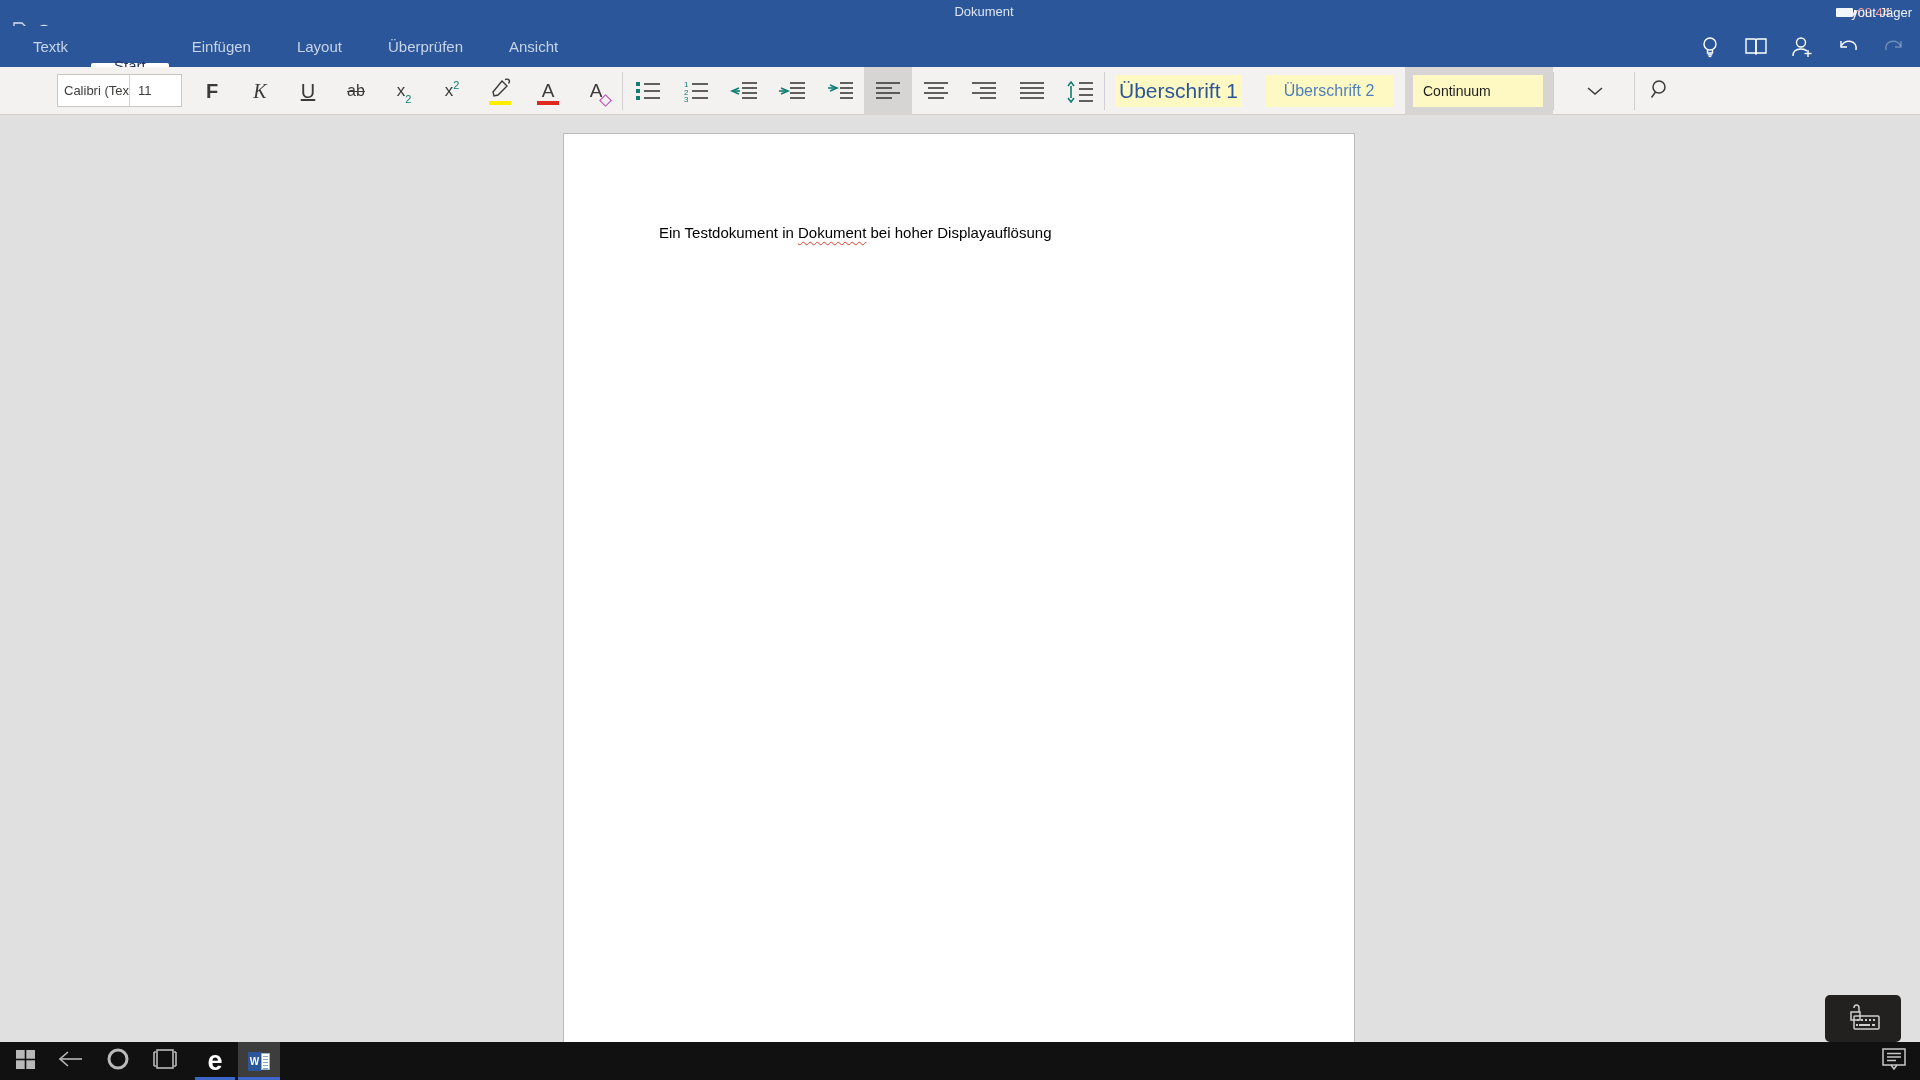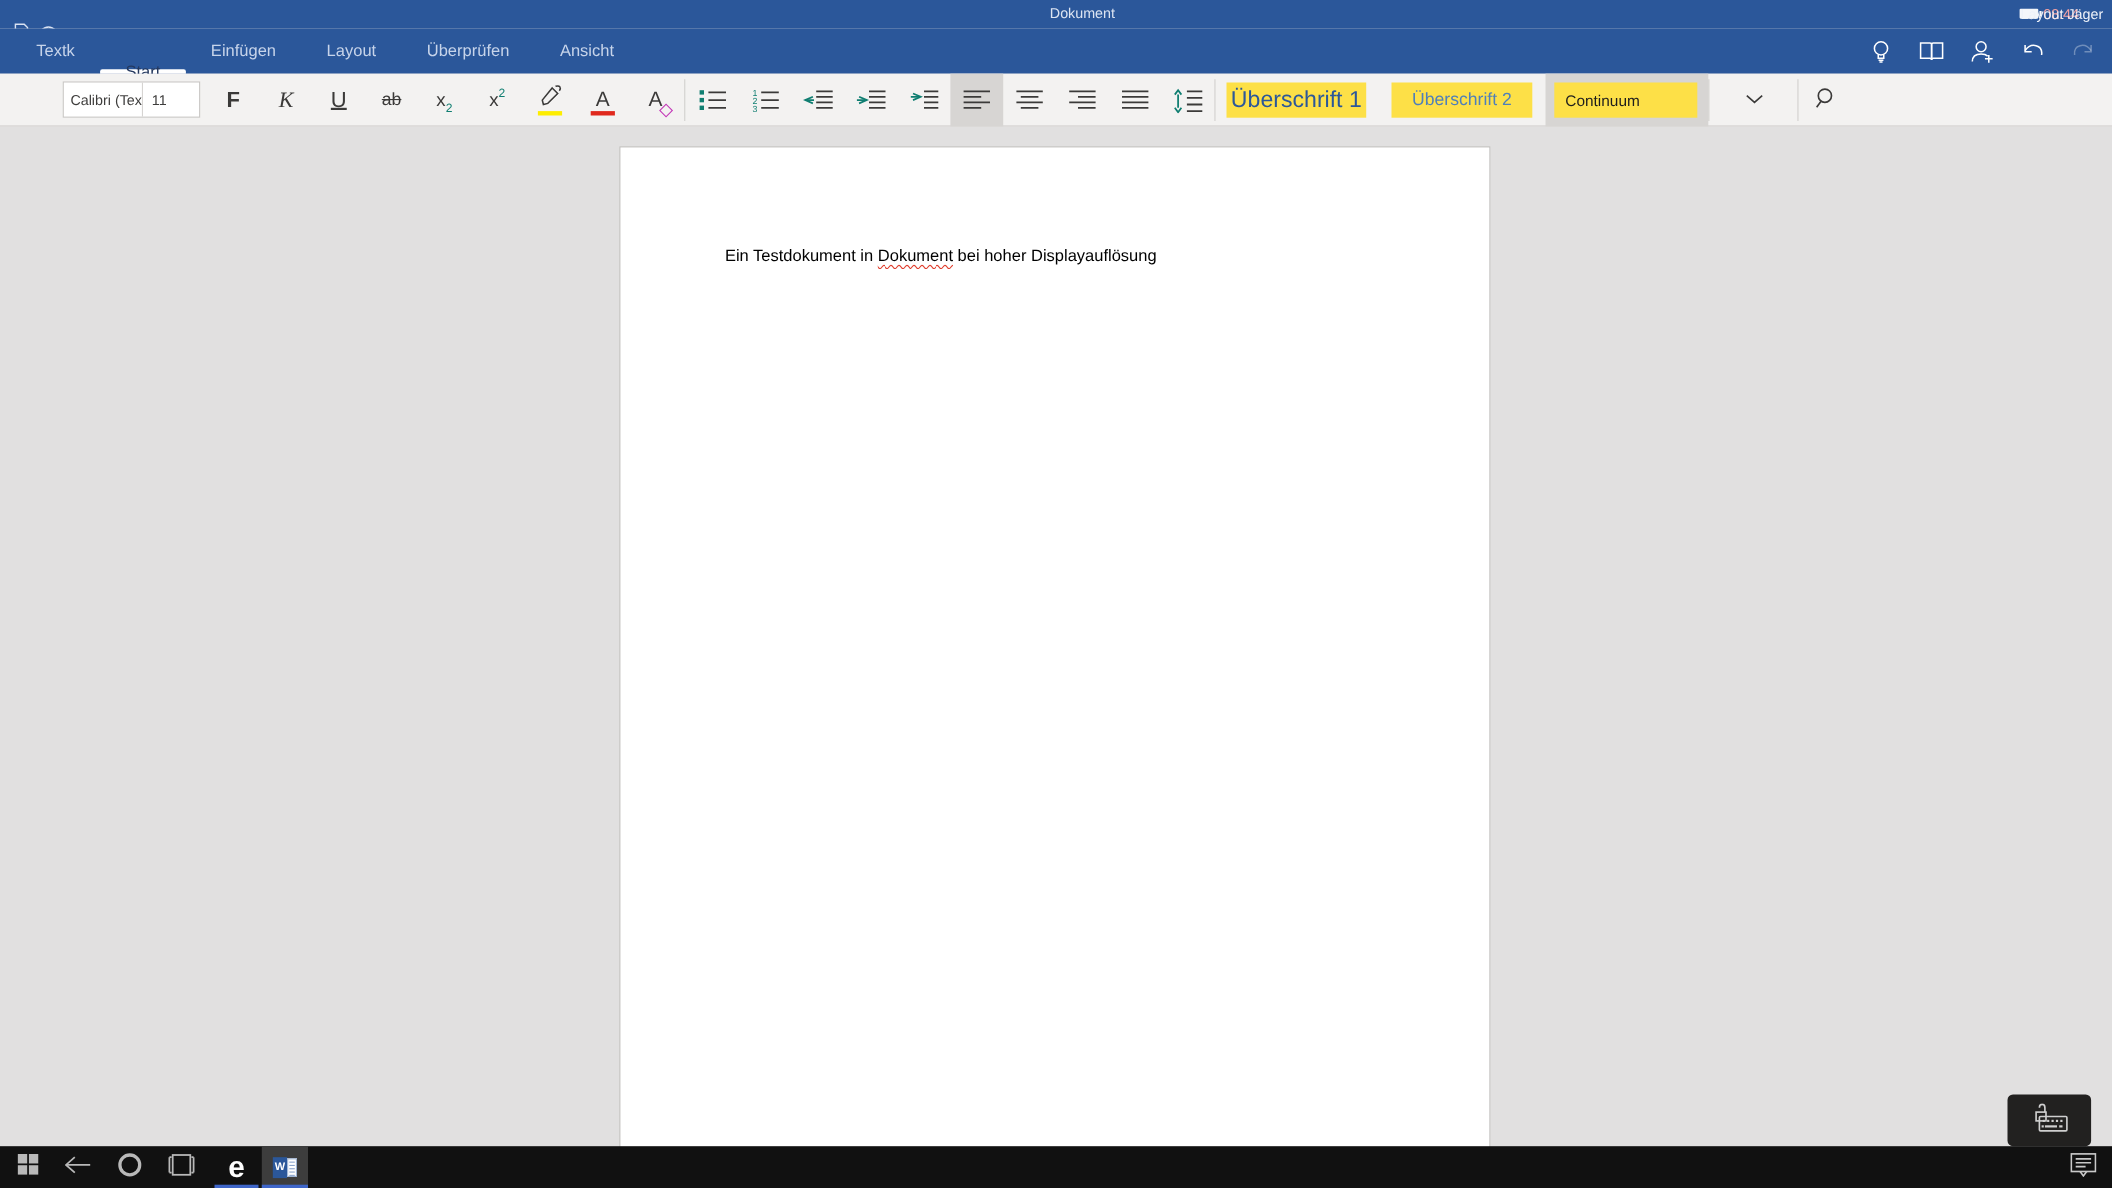--- a/index.html
+++ b/index.html
@@ -46,21 +46,21 @@
   .ul-yellow { position:absolute; left:13px; bottom:10px; width:22px; height:4px; background:#fded00; }
   .ul-red { position:absolute; left:13px; bottom:10px; width:22px; height:4px; background:#e0291d; }
   .aA { font-size:19px; }
   .diamond { position:absolute; right:10px; bottom:10px; width:9px; height:9px; border:1.6px solid #c43ab8; transform:rotate(45deg); background:#f3f2f1; }
   .vdiv { position:absolute; top:5px; height:38px; width:1px; background:#d2d0ce; }
   .para-group { position:absolute; left:624px; top:0; height:48px; display:flex; }
   .para-group svg { stroke:#3b3a39; stroke-width:1.6; fill:none; }
   .teal { stroke:#0f7e71 !important; }
   .tealfill { fill:#0f7e71 !important; stroke:none !important; }
   .styles-group { position:absolute; top:0; height:48px; }
-  .chip { position:absolute; top:8px; height:32px; background:#fde047; display:flex; align-items:center; justify-content:center; }
+  .chip { position:absolute; top:8px; height:32px; background:#fef9c3; display:flex; align-items:center; justify-content:center; }
   .chip1 { left:1115px; width:127px; font-size:21px; color:#2b579a; }
   .chip2 { left:1265px; width:128px; font-size:16px; color:#4f7fba; }
   .std-zone { position:absolute; left:1405px; top:0; width:148px; height:48px; background:#d7d5d3; }
   .chip3 { left:1413px; width:130px; font-size:14px; color:#1d1d1d; justify-content:flex-start; padding-left:10px; }
   .chev-btn { position:absolute; left:1555px; top:0; width:79px; height:48px; display:flex; align-items:center; justify-content:center; }
   .search-btn { position:absolute; left:1636px; top:0; width:48px; height:48px; display:flex; align-items:center; justify-content:center; }
   .chev-btn svg,.search-btn svg { stroke:#3b3a39; stroke-width:1.5; fill:none; }
 
   
   .canvas { position:absolute; top:116px; left:0; width:100%; height:926px; background:#e1e0e0; }

